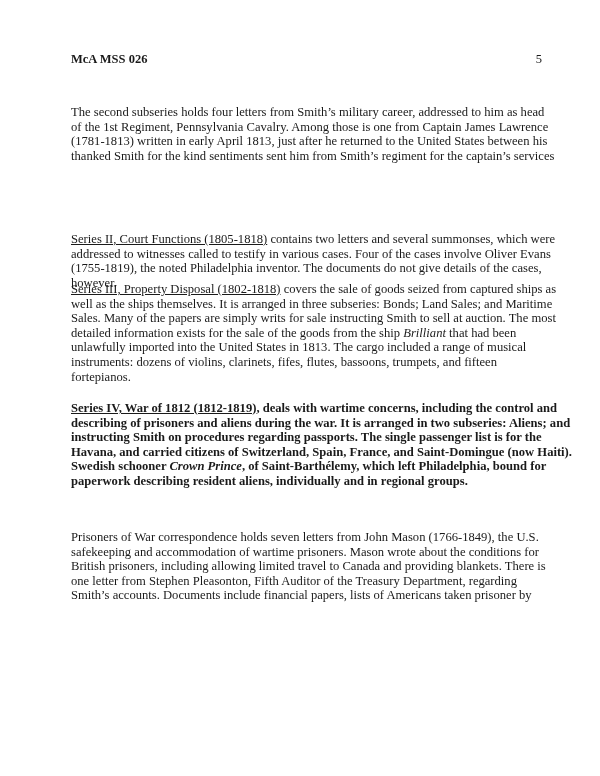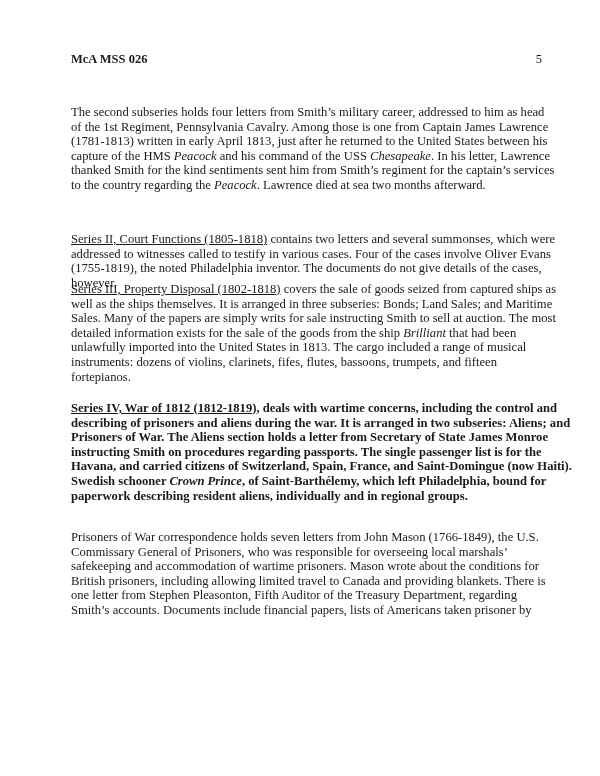--- a/index.html
+++ b/index.html
@@ -24,23 +24,21 @@
 <div class="page">
   <div class="header">
     <span class="left">McA MSS 026</span>
     <span class="right">5</span>
   </div>
 
   <div class="para" id="p1">
     <span class="line"><span>The second subseries holds four letters from Smith’s military career, addressed to him as head</span></span>
     <span class="line"><span>of the 1st Regiment, Pennsylvania Cavalry. Among those is one from Captain James Lawrence</span></span>
     <span class="line"><span>(1781-1813) written in early April 1813, just after he returned to the United States between his</span></span>
-    <span class="line"><span>capture of the HMS </span><i>Peacock</i><span> and his command of the USS </span><i>Chesapeake</i><span>. In his letter, Lawrence</span></span>
     <span class="line"><span>thanked Smith for the kind sentiments sent him from Smith’s regiment for the captain’s services</span></span>
-    <span class="line"><span>to the country regarding the </span><i>Peacock</i><span>. Lawrence died at sea two months afterward.</span></span>
   </div>
 
   <div class="para" id="p2">
     <span class="line"><span class="u">Series II, Court Functions (1805-1818)</span><span> contains two letters and several summonses, which were</span></span>
     <span class="line"><span>addressed to witnesses called to testify in various cases. Four of the cases involve Oliver Evans</span></span>
     <span class="line"><span>(1755-1819), the noted Philadelphia inventor. The documents do not give details of the cases,</span></span>
     <span class="line"><span>however.</span></span>
   </div>
 
   <div class="para" id="p3">
@@ -49,28 +47,26 @@
     <span class="line"><span>Sales. Many of the papers are simply writs for sale instructing Smith to sell at auction. The most</span></span>
     <span class="line"><span>detailed information exists for the sale of the goods from the ship </span><i>Brilliant</i><span> that had been</span></span>
     <span class="line"><span>unlawfully imported into the United States in 1813. The cargo included a range of musical</span></span>
     <span class="line"><span>instruments: dozens of violins, clarinets, fifes, flutes, bassoons, trumpets, and fifteen</span></span>
     <span class="line"><span>fortepianos.</span></span>
   </div>
 
   <div class="para" id="p4">
     <span class="line"><span class="u">Series IV, War of 1812 (1812-1819)</span><span>, deals with wartime concerns, including the control and</span></span>
     <span class="line"><span>describing of prisoners and aliens during the war. It is arranged in two subseries: Aliens; and</span></span>
-    <span class="line"><span>Prisoners of War. The Aliens section holds a letter from Secretary of State James Monroe</span></span>
     <span class="line"><span>instructing Smith on procedures regarding passports. The single passenger list is for the</span></span>
     <span class="line"><span>Havana, and carried citizens of Switzerland, Spain, France, and Saint-Domingue (now Haiti).</span></span>
     <span class="line"><span>Swedish schooner </span><i>Crown Prince</i><span>, of Saint-Barthélemy, which left Philadelphia, bound for</span></span>
     <span class="line"><span>paperwork describing resident aliens, individually and in regional groups.</span></span>
   </div>
 
   <div class="para" id="p5">
     <span class="line"><span>Prisoners of War correspondence holds seven letters from John Mason (1766-1849), the U.S.</span></span>
-    <span class="line"><span>Commissary General of Prisoners, who was responsible for overseeing local marshals’</span></span>
     <span class="line"><span>safekeeping and accommodation of wartime prisoners. Mason wrote about the conditions for</span></span>
     <span class="line"><span>British prisoners, including allowing limited travel to Canada and providing blankets. There is</span></span>
     <span class="line"><span>one letter from Stephen Pleasonton, Fifth Auditor of the Treasury Department, regarding</span></span>
     <span class="line"><span>Smith’s accounts. Documents include financial papers, lists of Americans taken prisoner by</span></span>
   </div>
 </div>
 
 </body></html>

